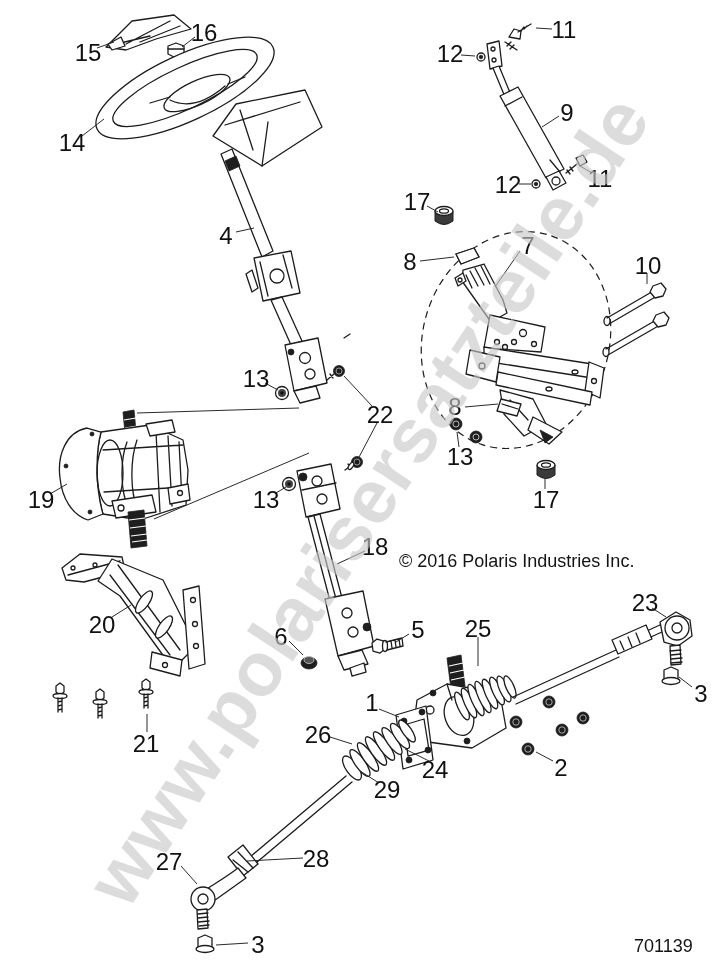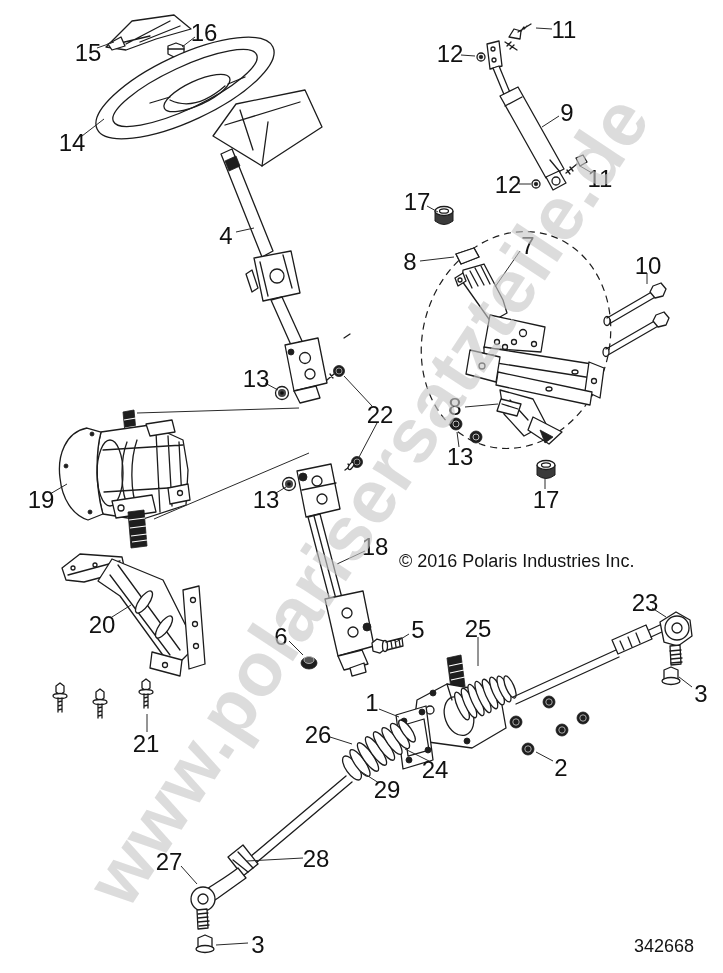--- a/index.html
+++ b/index.html
@@ -422,15 +422,15 @@
         <text x="169" y="861" text-anchor="middle" dominant-baseline="central" class="callout">27</text>
         <text x="316" y="858" text-anchor="middle" dominant-baseline="central" class="callout">28</text>
         <text x="387" y="789" text-anchor="middle" dominant-baseline="central" class="callout">29</text>
       </g>
 </svg>
 
 <div id="watermark">www.polarisersatzteile.de</div>
 
 <div id="copyright" class="overlay-text">© 2016 Polaris Industries Inc.</div>
 
-<div id="part-number" class="overlay-text">342668</div>
+<div id="part-number" class="overlay-text">701139</div>
 
 </div>
 
 </body></html>

